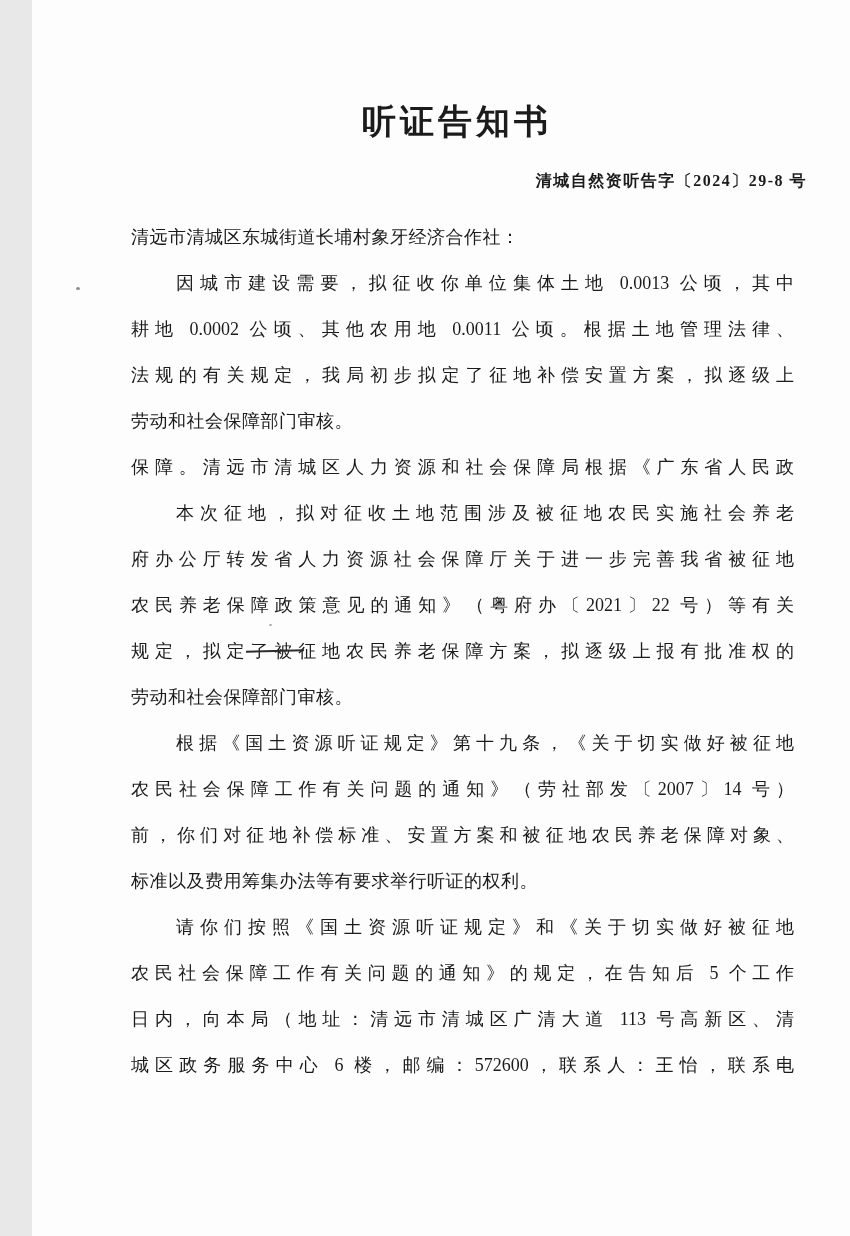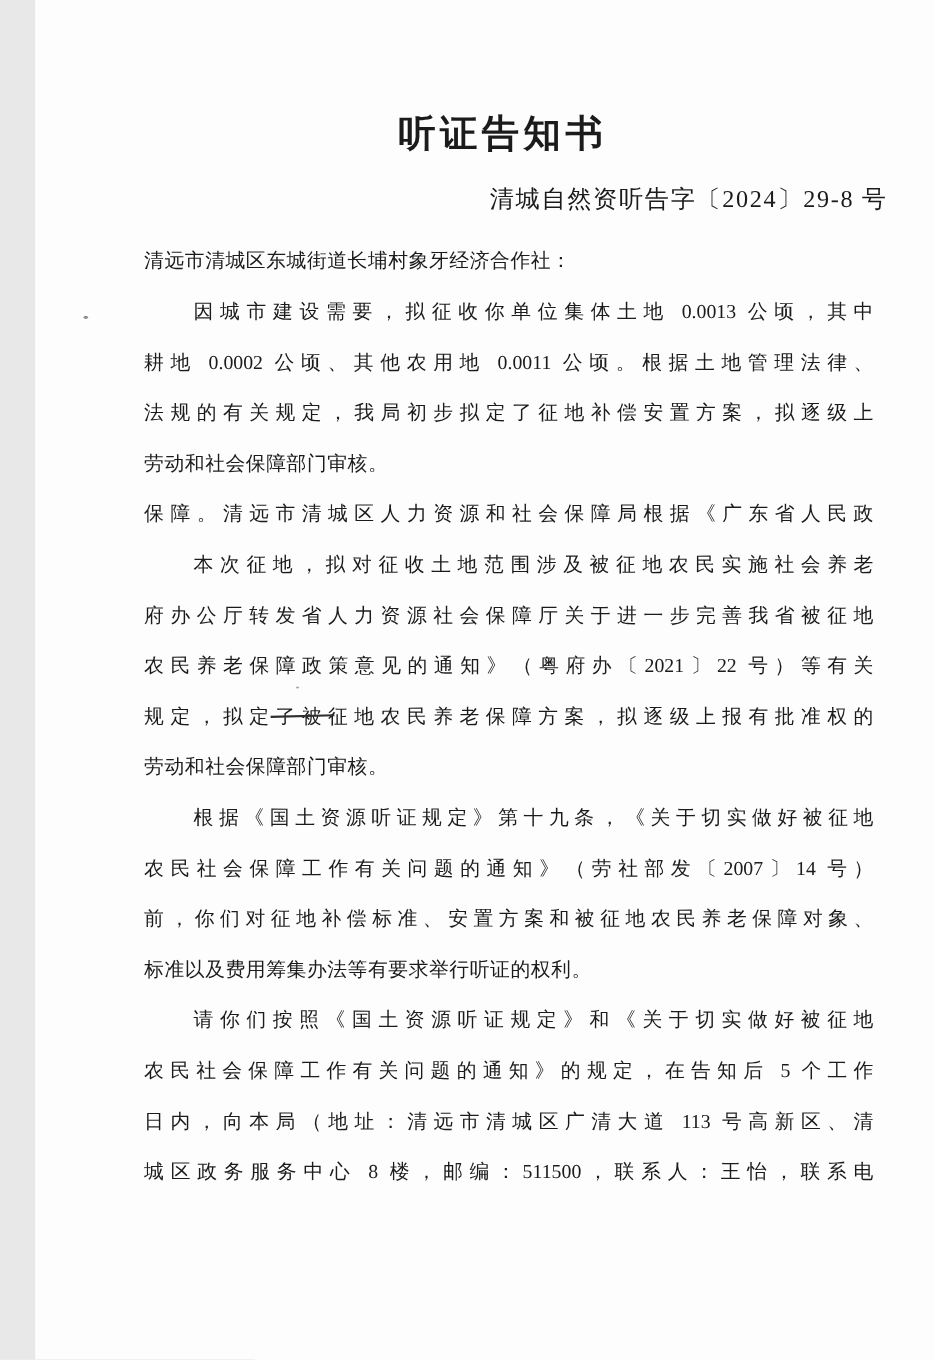--- a/index.html
+++ b/index.html
@@ -24,23 +24,24 @@
     margin: 0;
     text-align: center;
     font-size: 34px;
     font-weight: bold;
     letter-spacing: 4px;
   }
   .docno {
     position: absolute;
     top: 166px;
     right: 75px;
-    font-size: 22px;
+    font-size: 16px;
     letter-spacing: 1.5px;
     line-height: 30px;
+    font-weight: bold;
   }
   .content {
     position: absolute;
     top: 214px;
     left: 99px;
     width: 663px;
   }
   .line {
     height: 46px;
     line-height: 46px;
@@ -109,21 +110,21 @@
       <div class="line fill">农民养老保障政策意见的通知》（粤府办〔2021〕22 号）等有关</div>
       <div class="line fill">规定，拟定了被征地农民养老保障方案，拟逐级上报有批准权的</div>
       <div class="line">劳动和社会保障部门审核。</div>
       <div class="line indent fill">根据《国土资源听证规定》第十九条，《关于切实做好被征地</div>
       <div class="line fill">农民社会保障工作有关问题的通知》（劳社部发〔2007〕14 号）</div>
       <div class="line fill">前，你们对征地补偿标准、安置方案和被征地农民养老保障对象、</div>
       <div class="line">标准以及费用筹集办法等有要求举行听证的权利。</div>
       <div class="line indent fill">请你们按照《国土资源听证规定》和《关于切实做好被征地</div>
       <div class="line fill">农民社会保障工作有关问题的通知》的规定，在告知后 5 个工作</div>
       <div class="line fill">日内，向本局（地址：清远市清城区广清大道 113 号高新区、清</div>
-      <div class="line fill">城区政务服务中心 8 楼，邮编：511500，联系人：王怡，联系电</div>
+      <div class="line fill">城区政务服务中心 6 楼，邮编：572600，联系人：王怡，联系电</div>
     </div>
 
   <div class="artifact strike"></div>
 
   <div class="artifact speck-a"></div>
 
   <div class="artifact speck-b"></div>
 
 </div>
 

